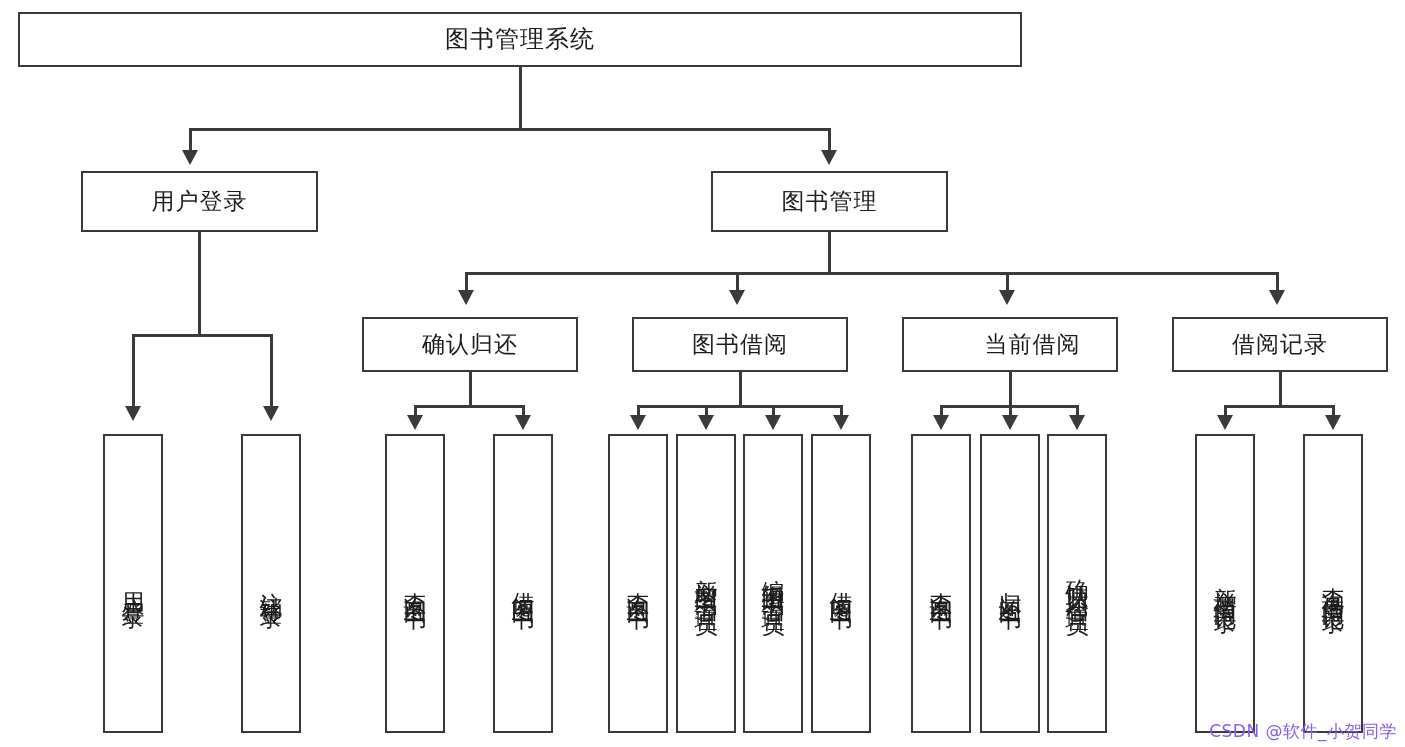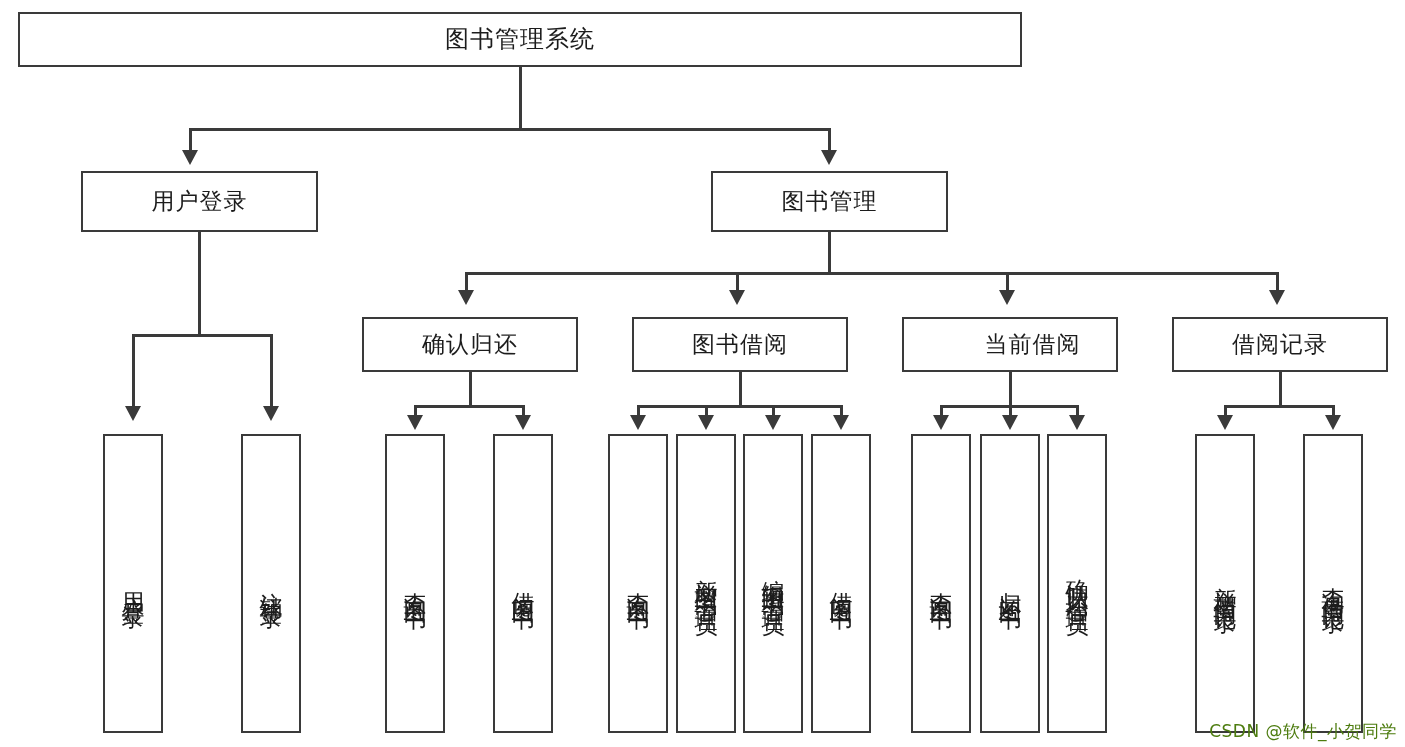--- a/index.html
+++ b/index.html
@@ -66,21 +66,21 @@
     border-left: 8px solid transparent;
     border-right: 8px solid transparent;
     border-top: 15px solid #3a3a3a;
   }
   
   #watermark {
     position: absolute;
     right: 8px;
     bottom: 4px;
     font-size: 17px;
-    color: #4d7c0f;
+    color: #8b5cf6;
     letter-spacing: 0.5px;
     white-space: nowrap;
     user-select: none;
     margin-left: 40px;
   }
 </style>
 </head>
 <body>
 
 <div id="diagram-root">

